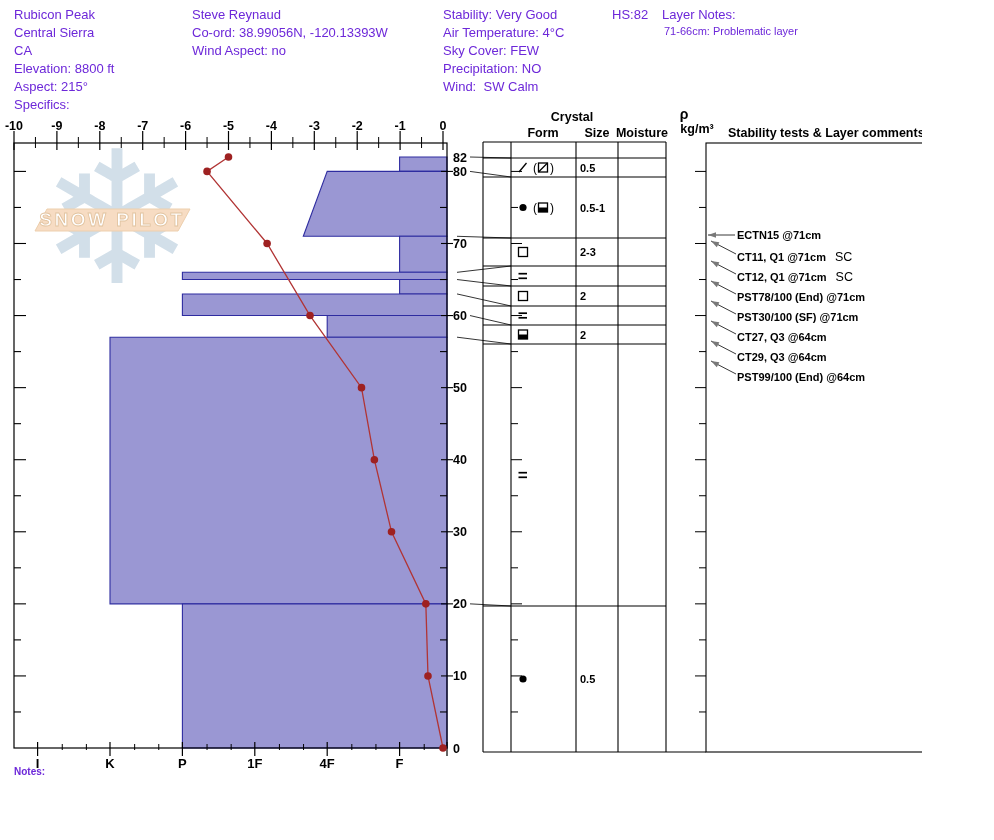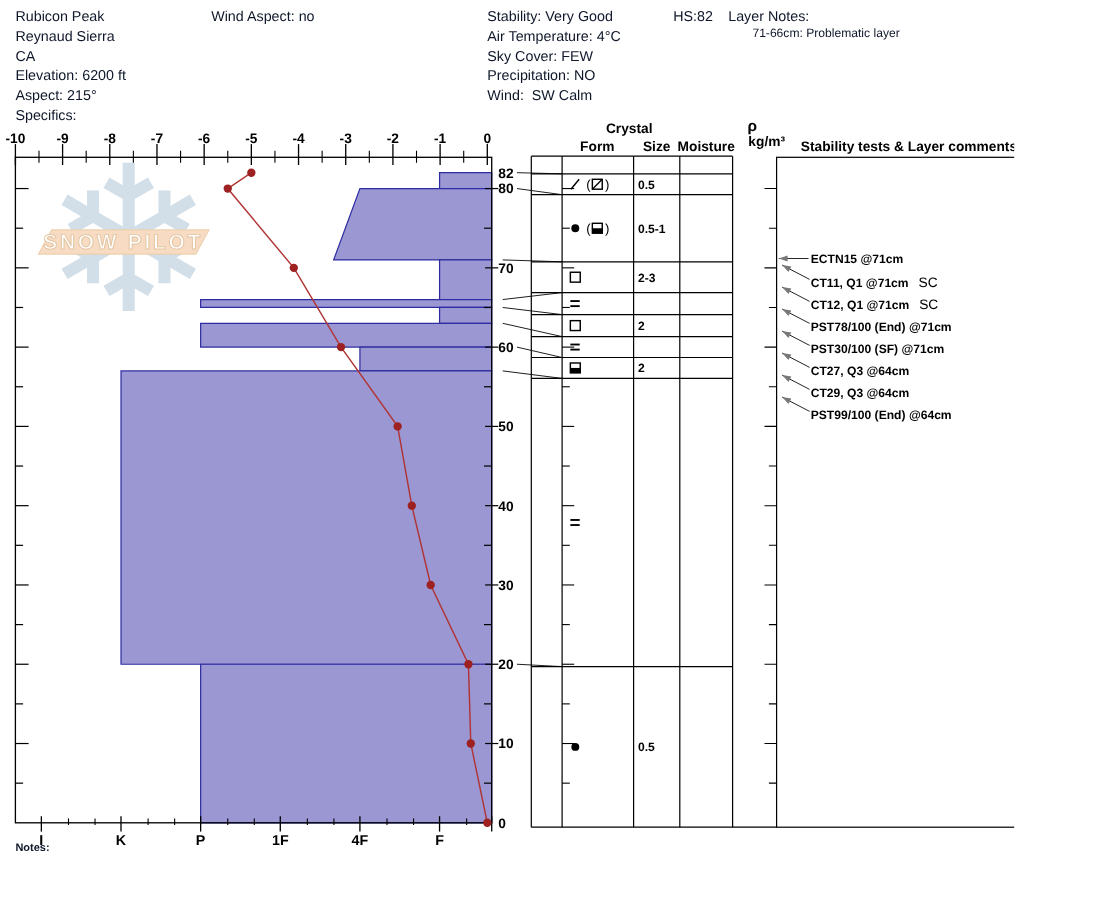--- a/index.html
+++ b/index.html
@@ -1,40 +1,42 @@
 <!DOCTYPE html>
 <html><head>
 <meta charset="utf-8">
 <style>
   html,body{margin:0;padding:0;background:#fff;}
   .page{position:relative;width:922px;height:840px;background:#ffffff;overflow:hidden;
-        font-family:"Liberation Sans",sans-serif;color:#0f172a;}
+        font-family:"Liberation Sans",sans-serif;color:#6d28d9;}
   .hcol{position:absolute;top:6px;font-size:13px;line-height:18px;white-space:nowrap;}
   .hcol div{height:18px;}
   b{font-weight:normal;}
-  .subnote{position:absolute;font-size:11px;white-space:nowrap;margin-left:20px;}
+  .subnote{position:absolute;font-size:11px;white-space:nowrap;}
   .notes{position:absolute;left:14px;top:766px;font-size:10px;font-weight:bold;}
   svg text{font-family:"Liberation Sans",sans-serif;}
   #profile-svg{position:absolute;left:0;top:0;}
 </style>
 </head>
 <body>
 
 <div class="page">
 
   <div class="hcol" style="left:14px">
     <div><span>Rubicon Peak</span></div>
-    <div><span>Reynaud Sierra</span></div>
+    <div><span>Central Sierra</span></div>
     <div><span>CA</span></div>
-    <div><b>Elevation:</b> <span>6200 ft</span></div>
+    <div><b>Elevation:</b> <span>8800 ft</span></div>
     <div><b>Aspect:</b> <span>215°</span></div>
     <div><b>Specifics:</b></div>
   </div>
 
   <div class="hcol" style="left:192px">
+    <div><span>Steve Reynaud</span></div>
+    <div><b>Co-ord:</b> <span>38.99056N, -120.13393W</span></div>
     <div><b>Wind Aspect:</b> <span>no</span></div>
   </div>
 
   <div class="hcol" style="left:443px">
     <div><b>Stability:</b> <span>Very Good</span></div>
     <div><b>Air Temperature:</b> <span>4°C</span></div>
     <div><b>Sky Cover:</b> <span>FEW</span></div>
     <div><b>Precipitation:</b> <span>NO</span></div>
     <div><b>Wind:</b>&nbsp; <span>SW Calm</span></div>
   </div>

